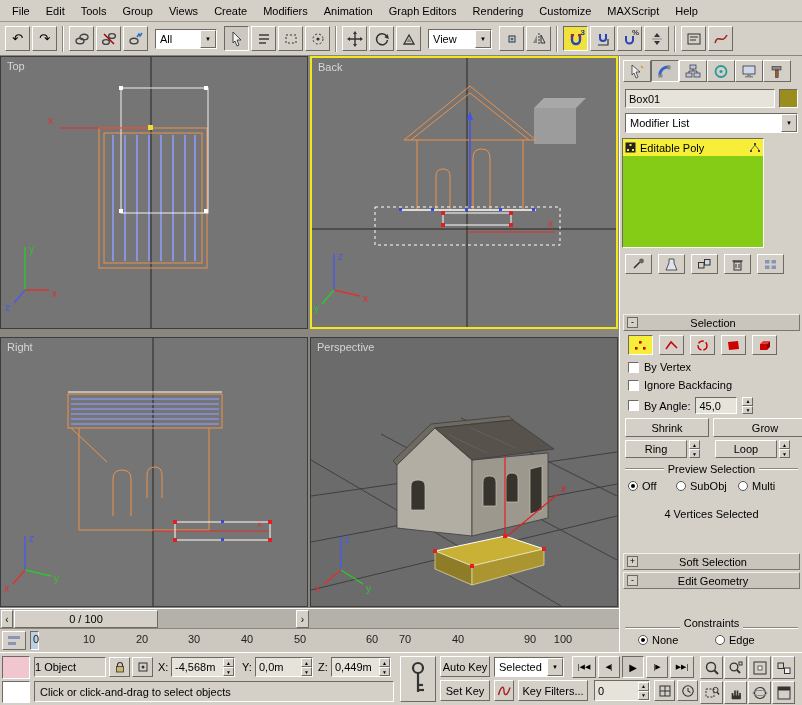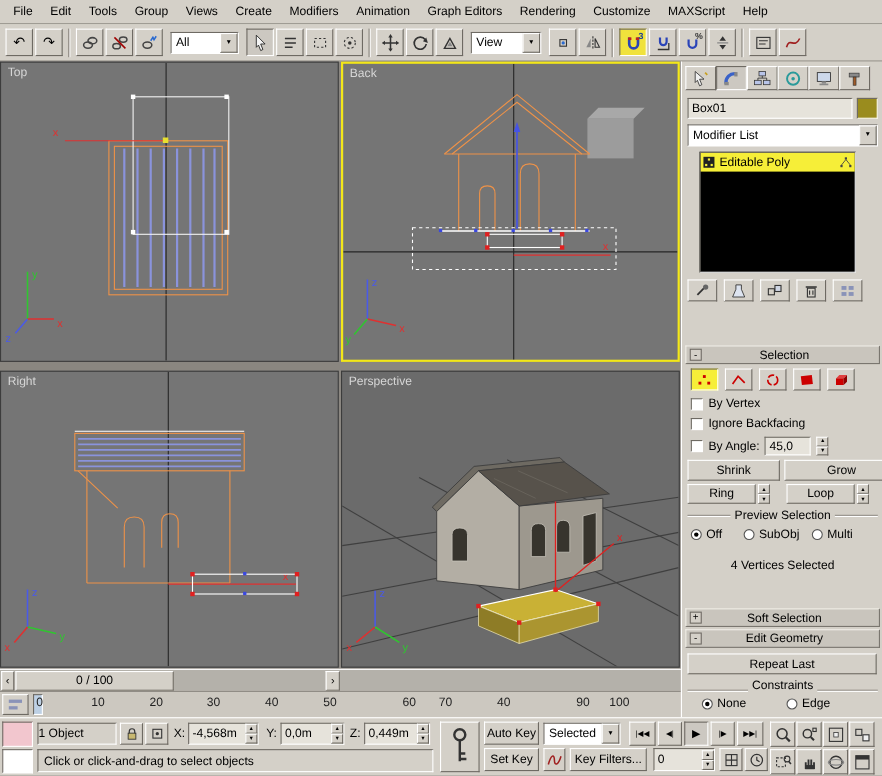--- a/index.html
+++ b/index.html
@@ -482,21 +482,21 @@
   <div class="tfield white" style="left:5px; top:33px; width:150px; height:19px;">
     <span class="tval">Box01</span>
   </div>
   <div class="cp-abs sunken" style="left:159px; top:33px; width:19px; height:19px; background:#9a8c1e;"></div>
 
   <div class="combo cp-abs" style="left:5px; top:57px; width:173px;">
     <span class="val">Modifier List</span>
     <span class="arrow">▼</span>
   </div>
 
-  <div class="cp-abs sunken" style="left:16px; top:82px; width:142px; height:110px; background:#000000;">
+  <div class="cp-abs sunken" style="left:2px; top:82px; width:142px; height:110px; background:#84cc16;">
     <div style="height:17px; background:#f6ee38; display:flex; align-items:center; gap:4px; padding:0 2px;">
       <svg width="11" height="11">
           <rect x="0.5" y="0.5" width="10" height="10" fill="#222"></rect>
           <rect x="2" y="7" width="2" height="2" fill="#f6ee38"></rect>
           <rect x="7" y="7" width="2" height="2" fill="#f6ee38"></rect>
           <rect x="4.5" y="2" width="2" height="2" fill="#f6ee38"></rect>
         </svg>
       <span style="flex:1;">Editable Poly</span>
       <svg width="12" height="11">
           <rect x="1" y="8" width="2" height="2" fill="#444"></rect>
@@ -642,23 +642,20 @@
 
   <div class="rollout" style="top:497px;">
     <span class="sign">+</span>
     <span class="rtitle">Soft Selection</span>
   </div>
   <div class="rollout" style="top:516px;">
     <span class="sign">-</span>
     <span class="rtitle">Edit Geometry</span>
   </div>
 
-  <div class="btn cp-abs" style="left:5px; top:538px; width:172px; height:19px;">
-      <span>Repeat Last</span>
-    </div>
 
   <div class="grouplabel" style="left:5px; top:561px; width:173px;align-items:flex-end;">
     <span class="gline"></span>
     <span>Constraints</span>
     <span class="gline"></span>
   </div>
   <div class="cbrow" style="left:18px; top:578px; gap:4px;">
     <span class="radio on"></span>
     <span>None</span>
   </div>

